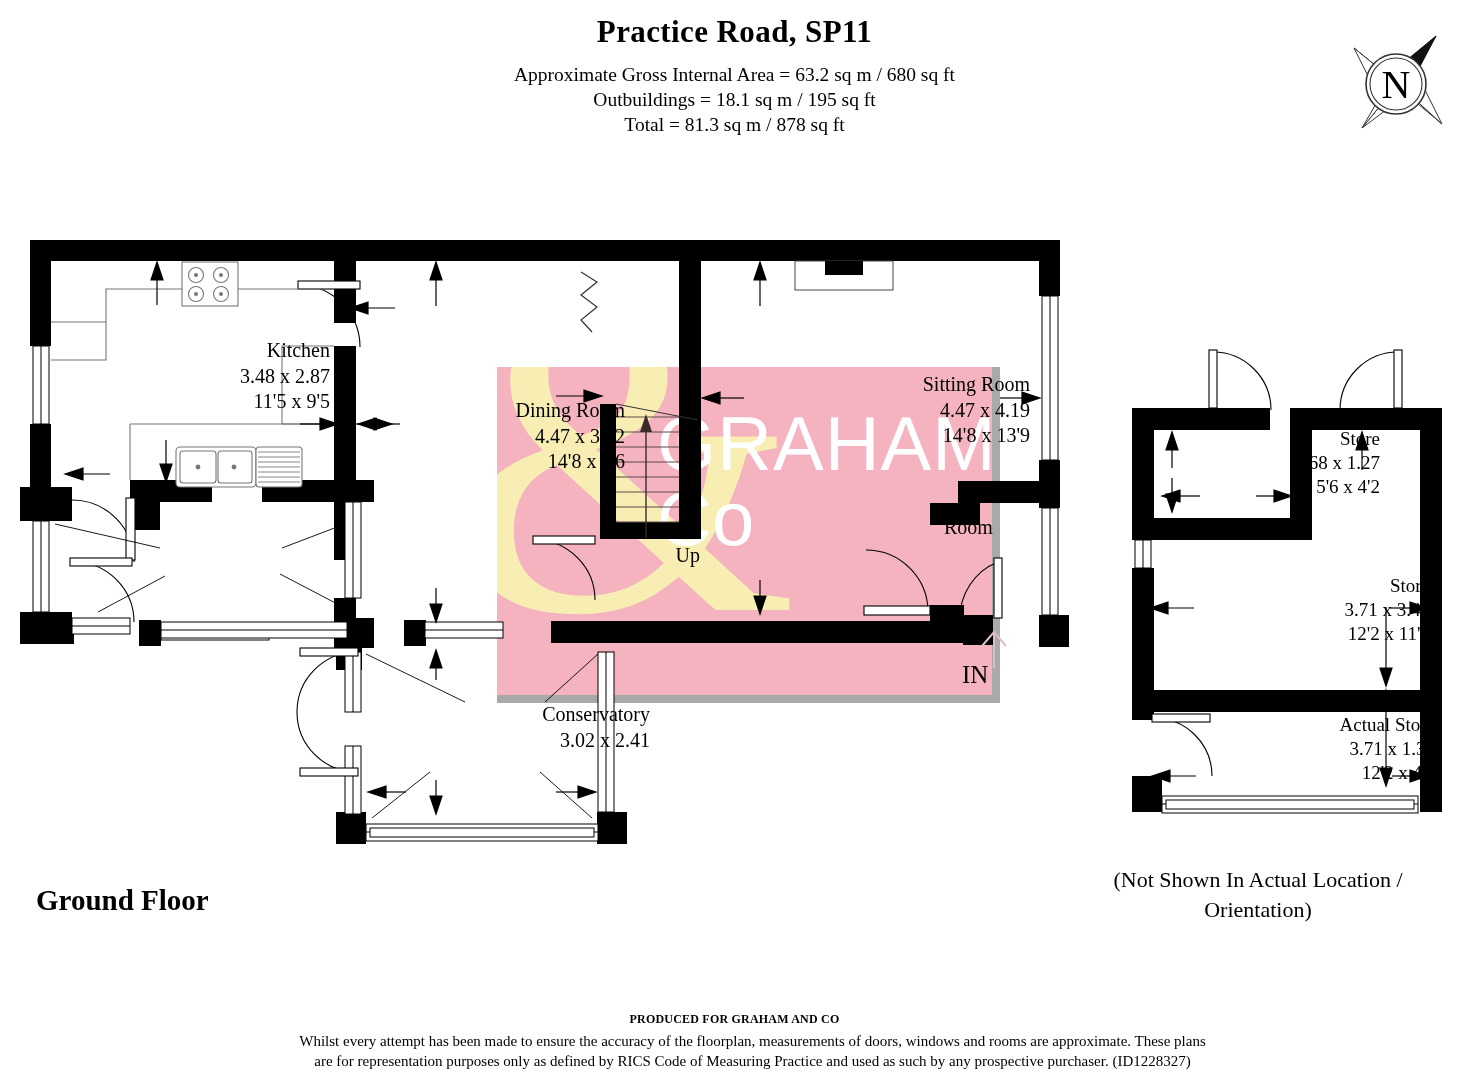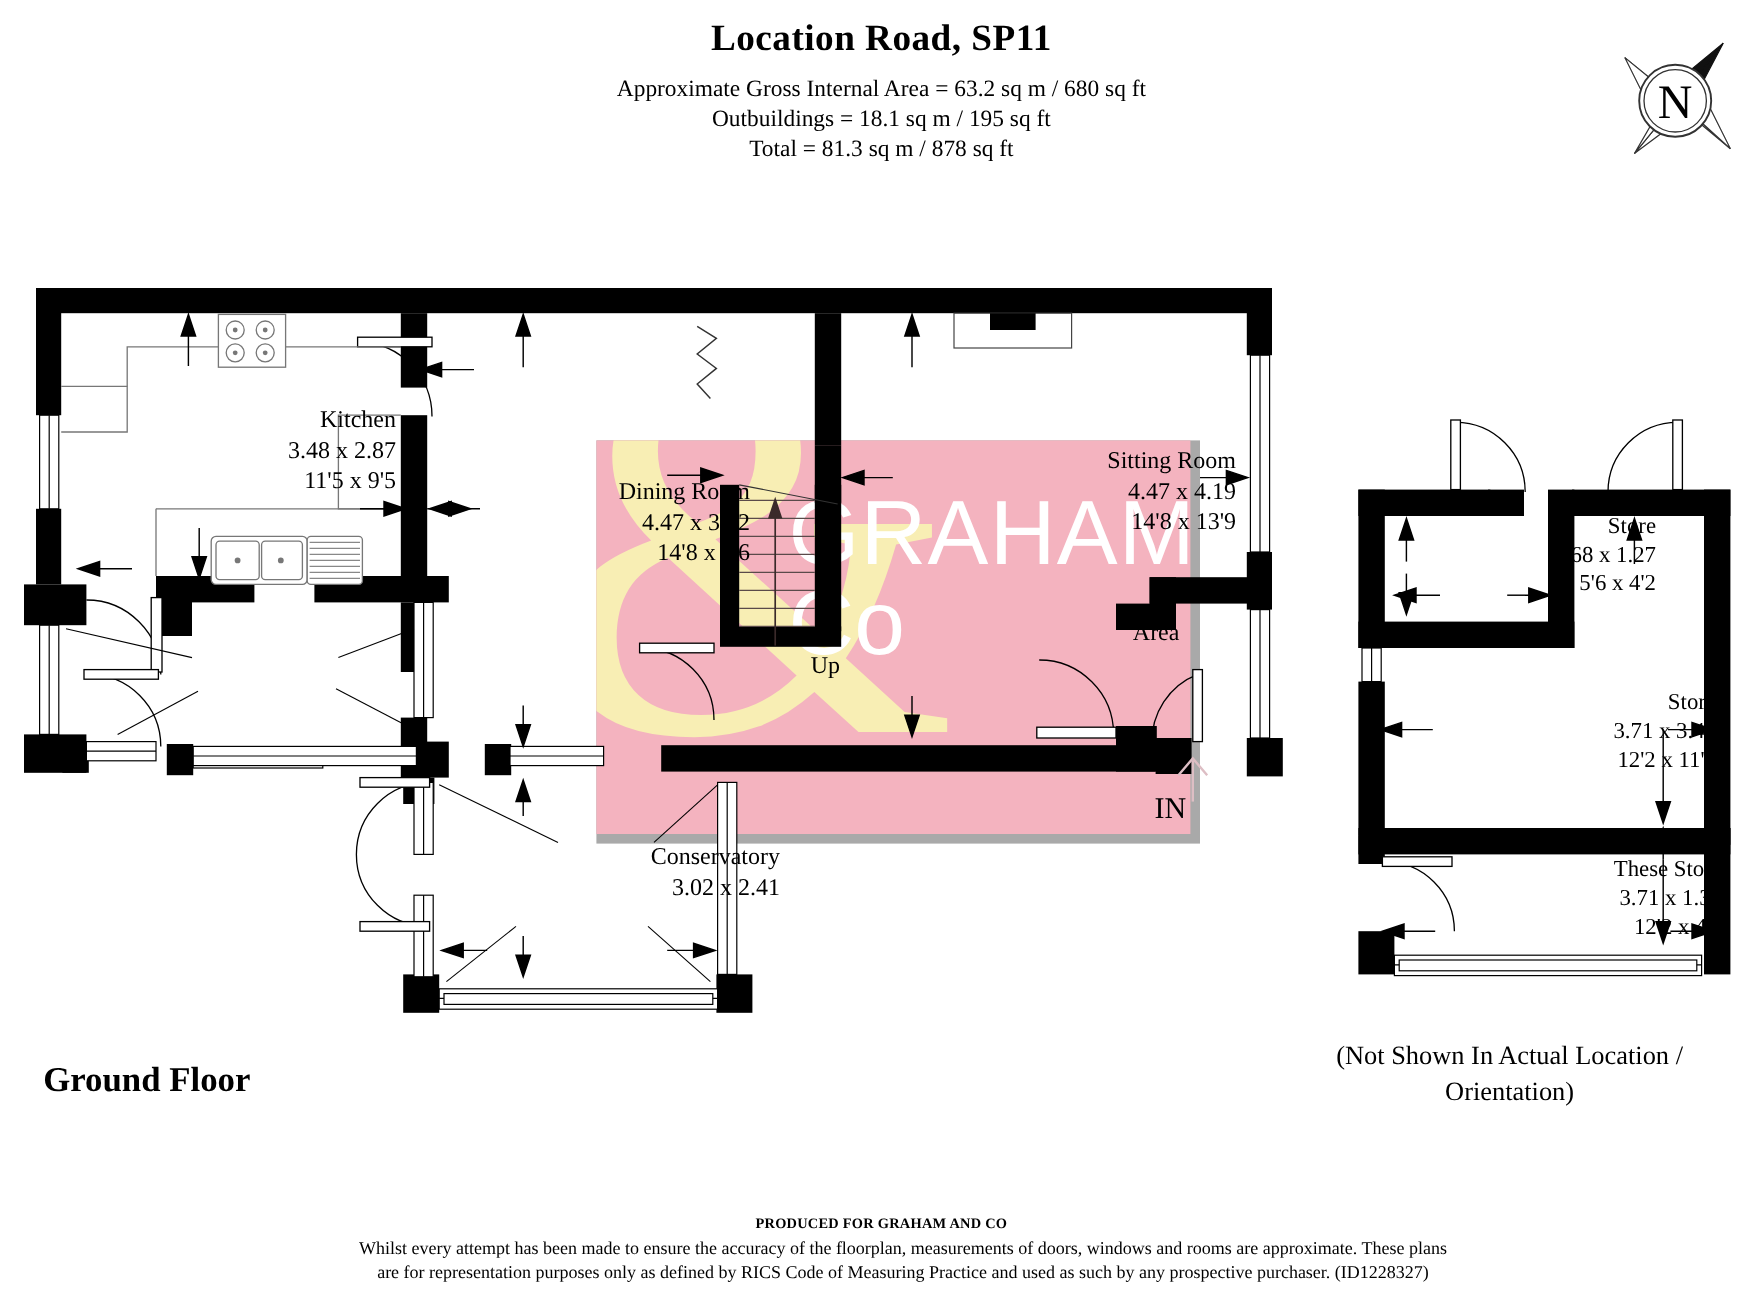--- a/index.html
+++ b/index.html
@@ -47,21 +47,21 @@
   #footer{position:absolute;left:0;top:1012px;width:1469px;text-align:center;}
   #footer .f-head{font-size:12px;font-weight:bold;letter-spacing:.2px;margin-bottom:4px;}
   #footer .f-line{font-size:15px;line-height:20px;padding-left:36px;}
 </style>
 </head>
 <body>
 
 <div class="page">
 
   <div id="header">
-    <div id="title">Location Road, SP11</div>
+    <div id="title">Practice Road, SP11</div>
     <div class="area-line">Approximate Gross Internal Area = 63.2 sq m / 680 sq ft</div>
     <div class="area-line">Outbuildings = 18.1 sq m / 195 sq ft</div>
     <div class="area-line">Total = 81.3 sq m / 878 sq ft</div>
   </div>
 
   <div id="compass">
     <svg width="132" height="132" viewBox="0 0 132 132">
       <g>
 
         <polygon points="66,66 22,30 58,60" fill="#fff" stroke="#333" stroke-width="1"></polygon>
@@ -442,40 +442,40 @@
     <span class="dm">14'8 x 13'9</span>
   </div>
 
 
   <div class="lbl" id="lbl-conservatory">
     <span class="nm">Conservatory</span>
     <span class="dm">3.02 x 2.41</span>
   </div>
 
   <div class="lbl" id="lbl-porch">
-    <span class="nm">Area</span>
+    <span class="nm">Room</span>
   </div>
 
   <div class="lbl" id="lbl-up">Up</div>
   <div class="lbl" id="lbl-in">IN</div>
 
   <div class="lbl lbl-sm" id="lbl-store1">
     <span class="nm">Store</span>
     <span class="dm">1.68 x 1.27</span>
     <span class="dm">5'6 x 4'2</span>
   </div>
 
   <div class="lbl lbl-sm" id="lbl-store2">
     <span class="nm">Store</span>
     <span class="dm">3.71 x 3.40</span>
     <span class="dm">12'2 x 11'2</span>
   </div>
 
   <div class="lbl lbl-sm" id="lbl-gardenstore">
-    <span class="nm">These Store</span>
+    <span class="nm">Actual Store</span>
     <span class="dm">3.71 x 1.37</span>
     <span class="dm">12'2 x 4'6</span>
   </div>
 
   <div id="lbl-ground-floor">Ground Floor</div>
   <div id="lbl-notshown">(Not Shown In Actual Location / Orientation)</div>
 
   <div id="footer">
     <div class="f-head">PRODUCED FOR GRAHAM AND CO</div>
     <div class="f-line">Whilst every attempt has been made to ensure the accuracy of the floorplan, measurements of doors, windows and rooms are approximate. These plans</div>

